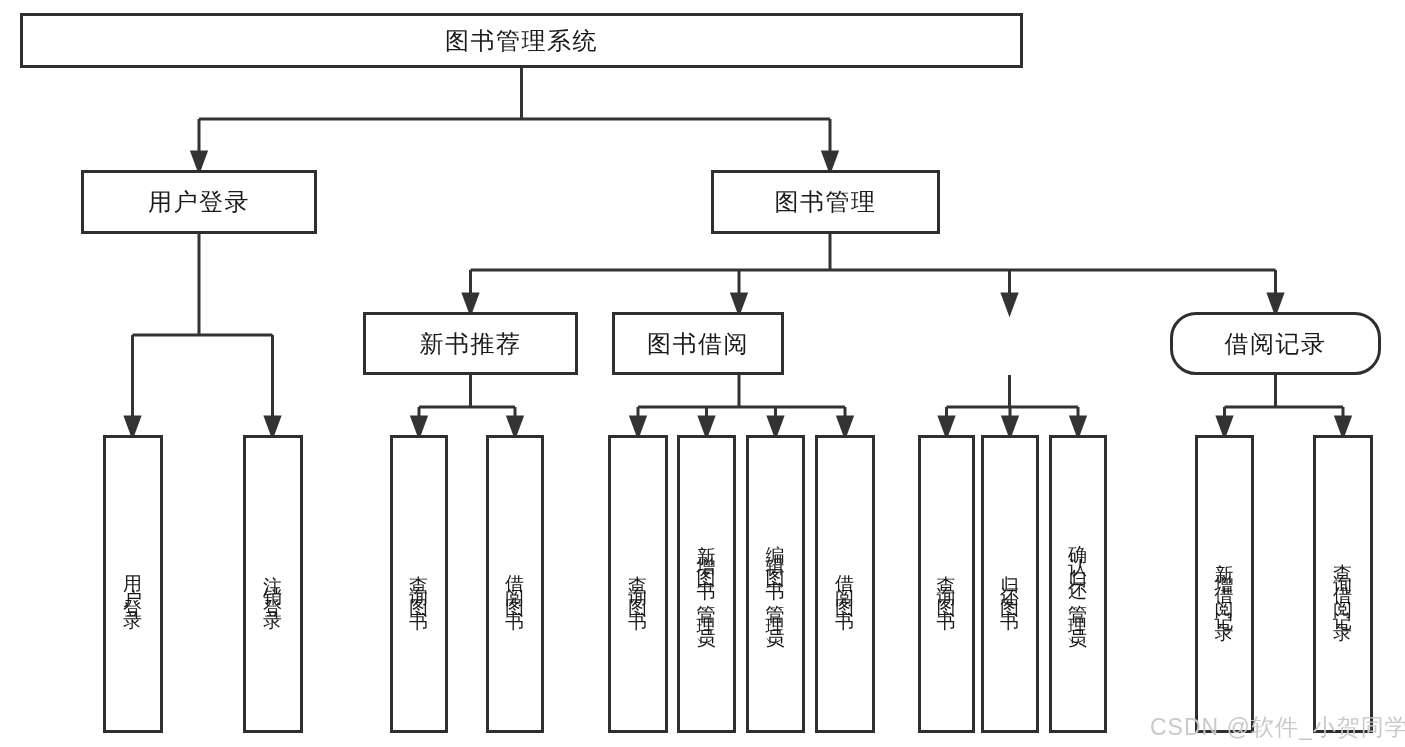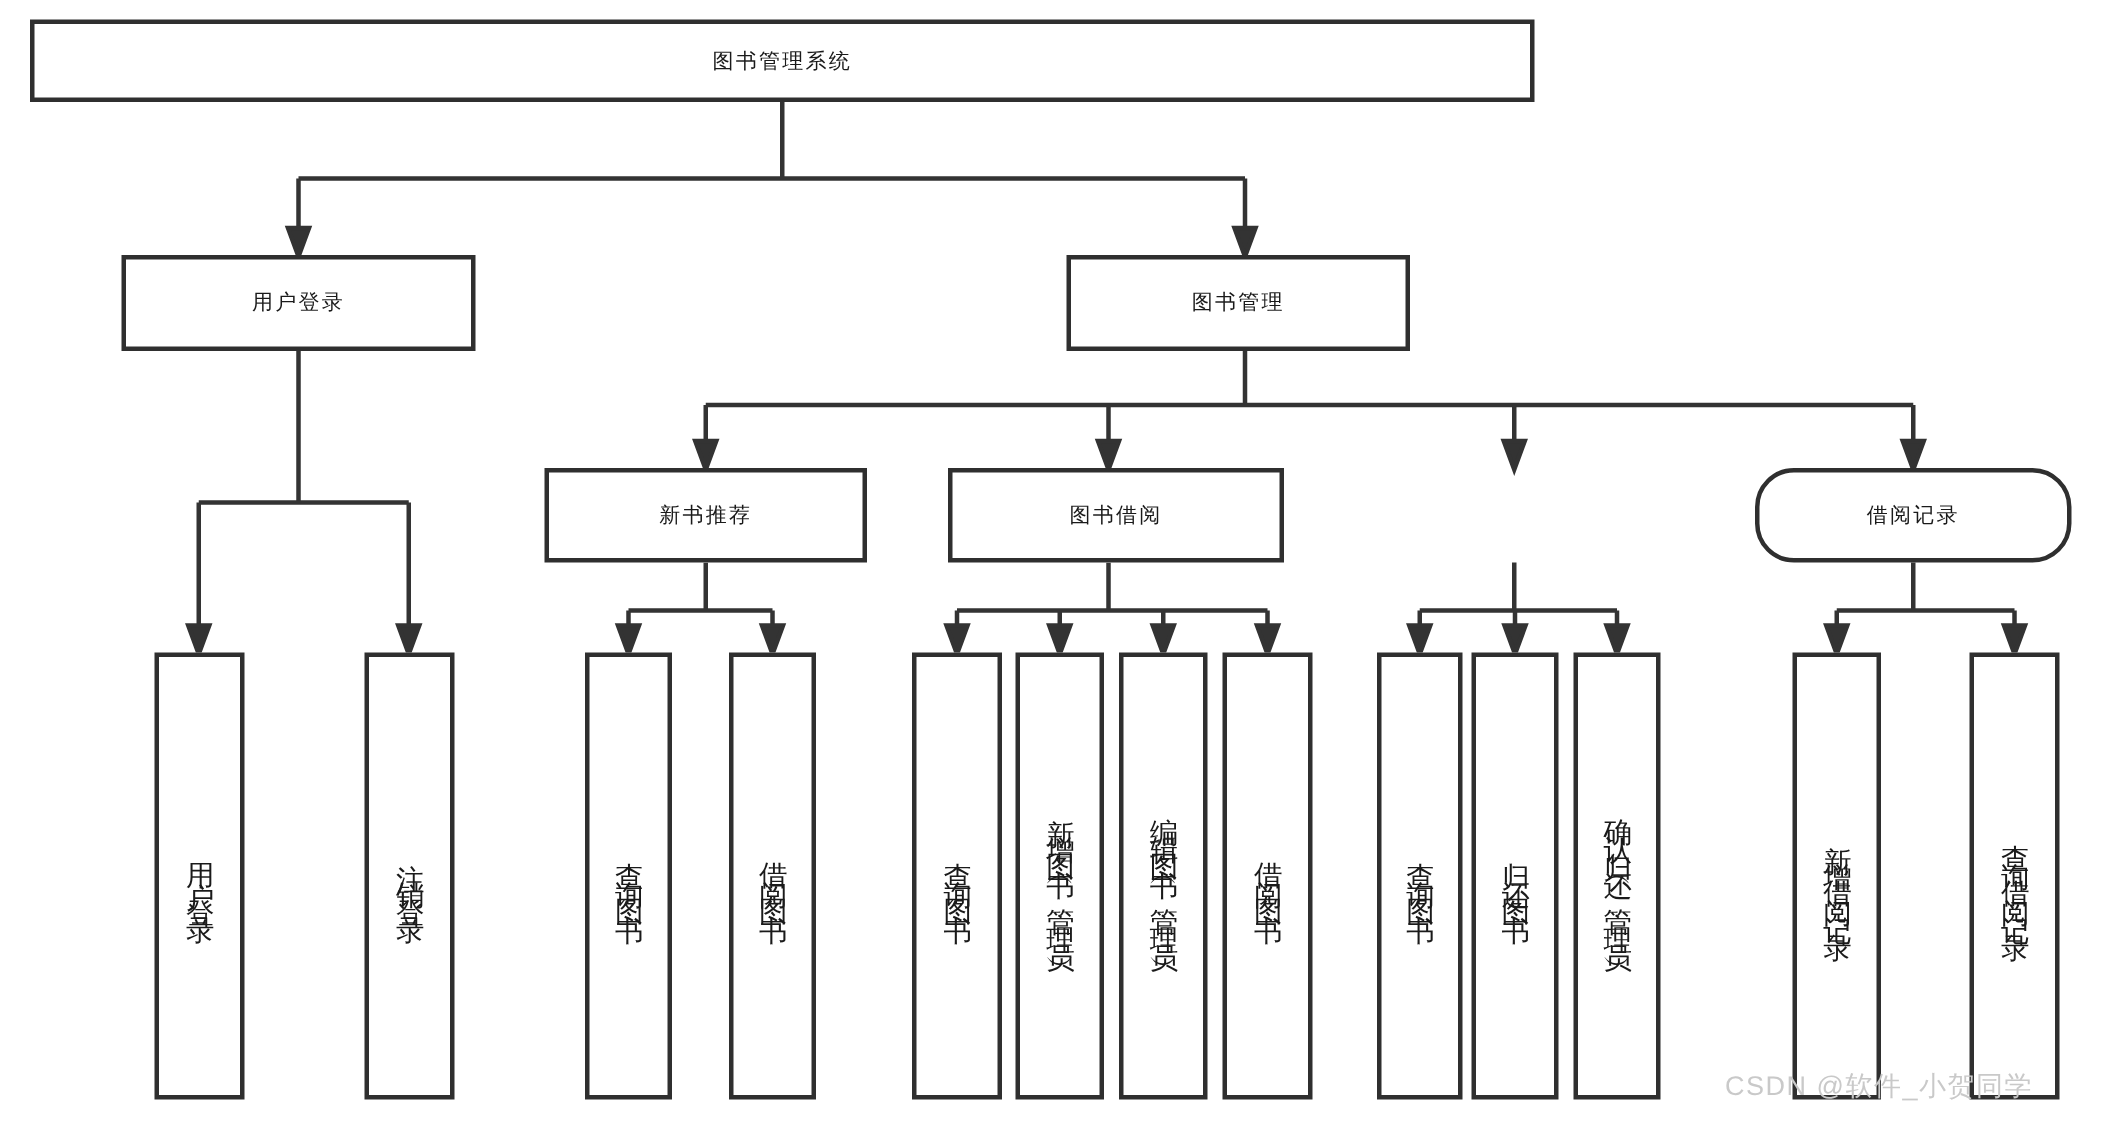--- a/index.html
+++ b/index.html
@@ -26,37 +26,37 @@
     position: absolute;
     box-sizing: border-box;
     background: #ffffff;
     border: 3px solid #2f2f2f;
     display: flex;
     align-items: center;
     justify-content: center;
     color: #1a1a1a;
   }
   .h-box {
-    font-size: 14px;
+    font-size: 24px;
     letter-spacing: 1.5px;
   }
   .v-box .v-label {
     writing-mode: vertical-rl;
     text-orientation: mixed;
     font-size: 19px;
     letter-spacing: 12px;
     line-height: 1;
     white-space: nowrap;
   }
   .watermark {
     position: absolute;
     left: 1150px;
     top: 712px;
     width: 255px;
-    font-size: 18px;
+    font-size: 23px;
     letter-spacing: 1px;
     color: #c9c9c9;
     white-space: nowrap;
     text-align: left;
   }
 </style>
 </head>
 <body>
 
 <div class="canvas">
@@ -120,21 +120,21 @@
   <div class="box h-box" style="left:81px; top:170px; width:236px; height:64px;">
     <span>用户登录</span>
   </div>
   <div class="box h-box" style="left:711px; top:170px; width:229px; height:64px;">
     <span>图书管理</span>
   </div>
 
   <div class="box h-box" style="left:363px; top:312px; width:215px; height:63px;">
     <span>新书推荐</span>
   </div>
-  <div class="box h-box" style="left:632px; top:312px; width:224px; height:63px;justify-content:center;">
+  <div class="box h-box" style="left:612px; top:312px; width:172px; height:63px;justify-content:center;">
     <span>图书借阅</span>
   </div>
   <div class="box h-box" style="left:1170px; top:312px; width:211px; height:63px;border-radius:26px;">
     <span>借阅记录</span>
   </div>
 
   <div class="box v-box" style="left:103px; top:435px; width:60px; height:298px;">
     <span class="v-label">用户登录</span>
   </div>
   <div class="box v-box" style="left:243px; top:435px; width:60px; height:298px;">

